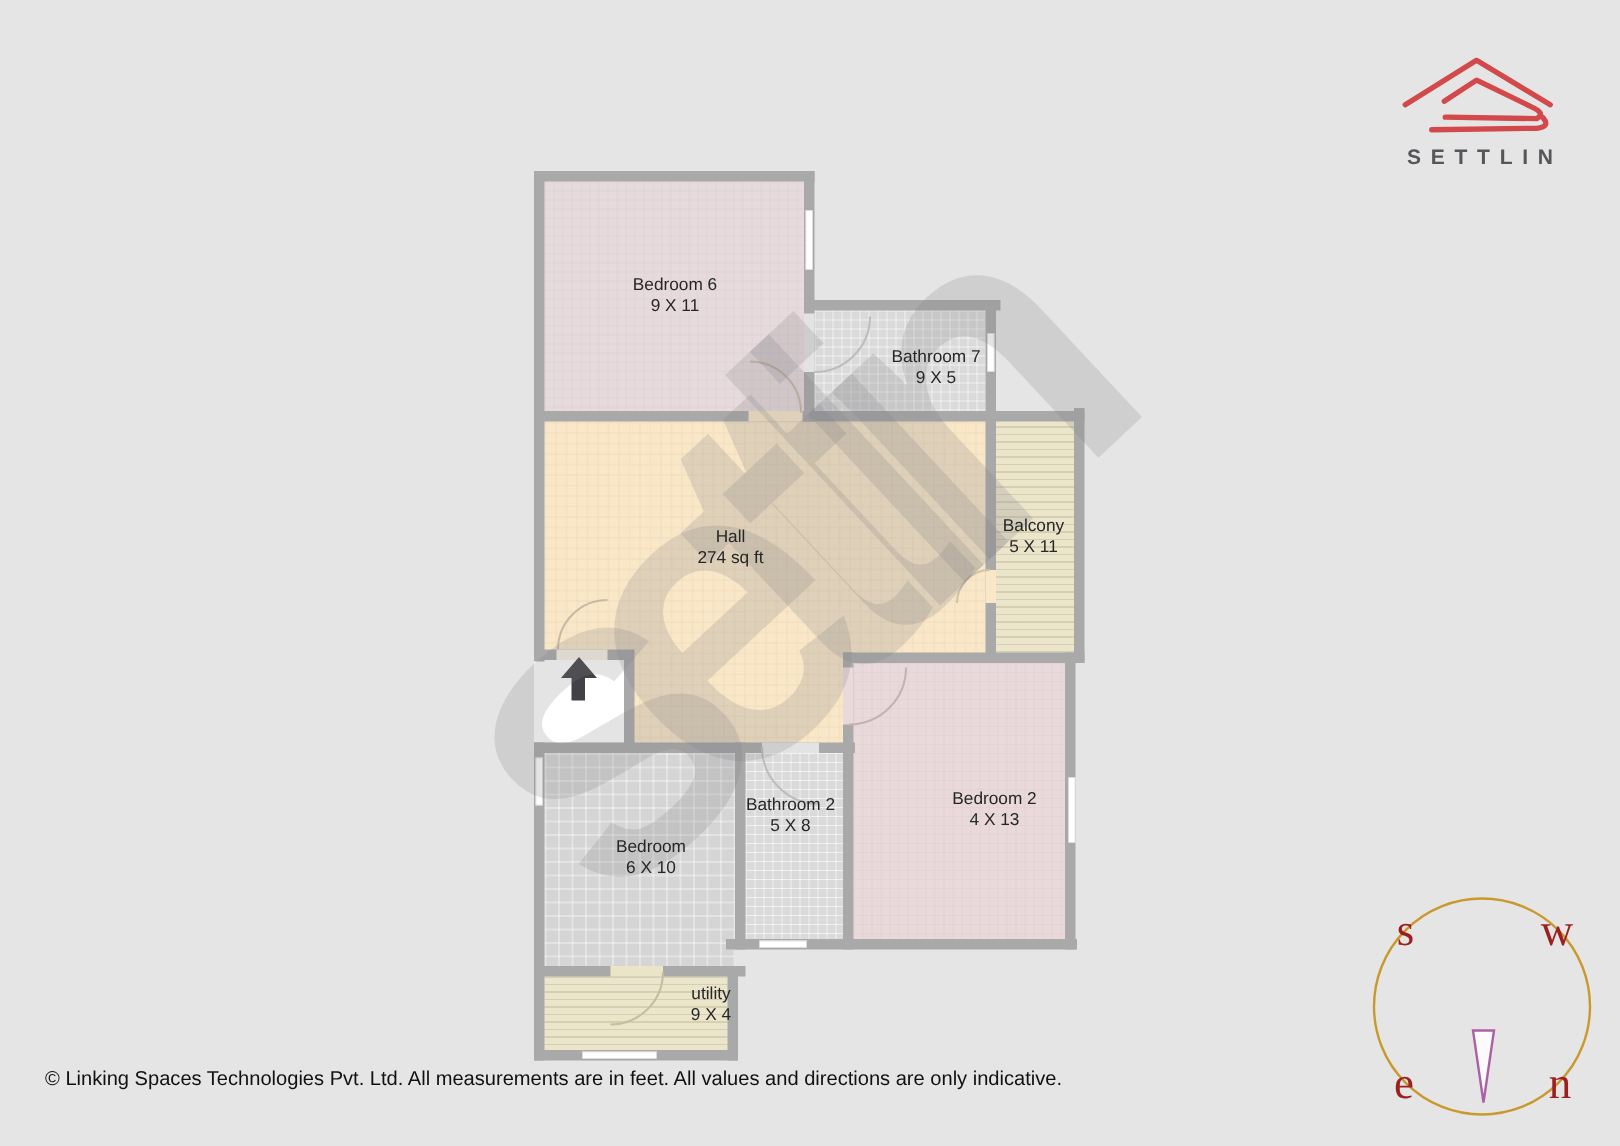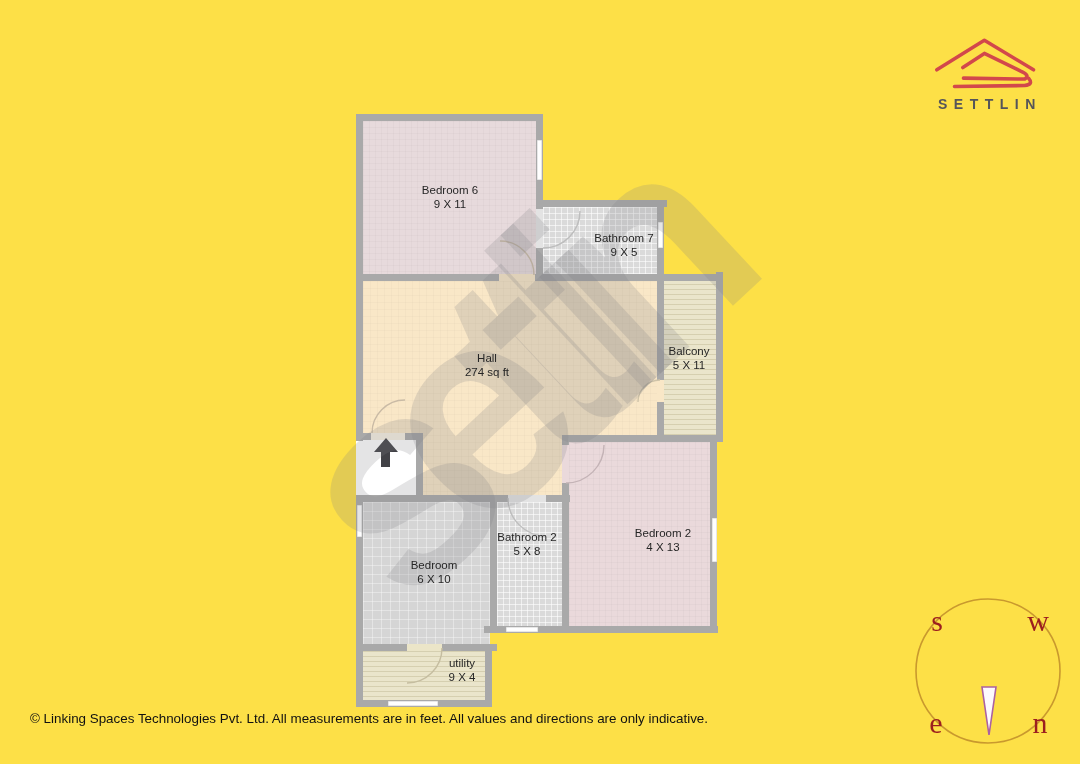--- a/index.html
+++ b/index.html
@@ -1,16 +1,16 @@
 <!DOCTYPE html>
 <html><head>
 <meta charset="utf-8">
 <style>
   html,body{margin:0;padding:0;background:#fff;}
-  #canvas{position:relative;width:1080px;height:764px;background:#fde047;overflow:hidden;
+  #canvas{position:relative;width:1080px;height:764px;background:#e5e5e5;overflow:hidden;
           font-family:"Liberation Sans",sans-serif;}
   
   .floor{position:absolute;}
   .f-bed{background-color:#e7dadc;
          background-image:linear-gradient(rgba(0,0,0,.025) 1px,transparent 1px),
                           linear-gradient(90deg,rgba(0,0,0,.025) 1px,transparent 1px);
          background-size:6px 6px;}
   .f-bed2{background-color:#ead9db;
          background-image:linear-gradient(rgba(0,0,0,.025) 1px,transparent 1px),
                           linear-gradient(90deg,rgba(0,0,0,.025) 1px,transparent 1px);
@@ -154,21 +154,21 @@
       <div>4 X 13</div>
     </div>
     <div class="rlabel" style="left:527px;top:544px;">
       <div>Bathroom 2</div>
       <div>5 X 8</div>
     </div>
     <div class="rlabel" style="left:434px;top:572px;">
       <div>Bedroom</div>
       <div>6 X 10</div>
     </div>
-    <div class="rlabel" style="left:462px;top:670px;">
+    <div class="rlabel" style="left:474px;top:670px;">
       <div>utility</div>
       <div>9 X 4</div>
     </div>
 
     <div class="watermark">settlin</div>
   </div>
 
   <div>
     <svg style="left:908px;top:591px;" width="161" height="161" viewBox="0 0 161 161">
       <circle cx="80" cy="80" r="72" fill="none" stroke="#c9992e" stroke-width="1.6"></circle>

